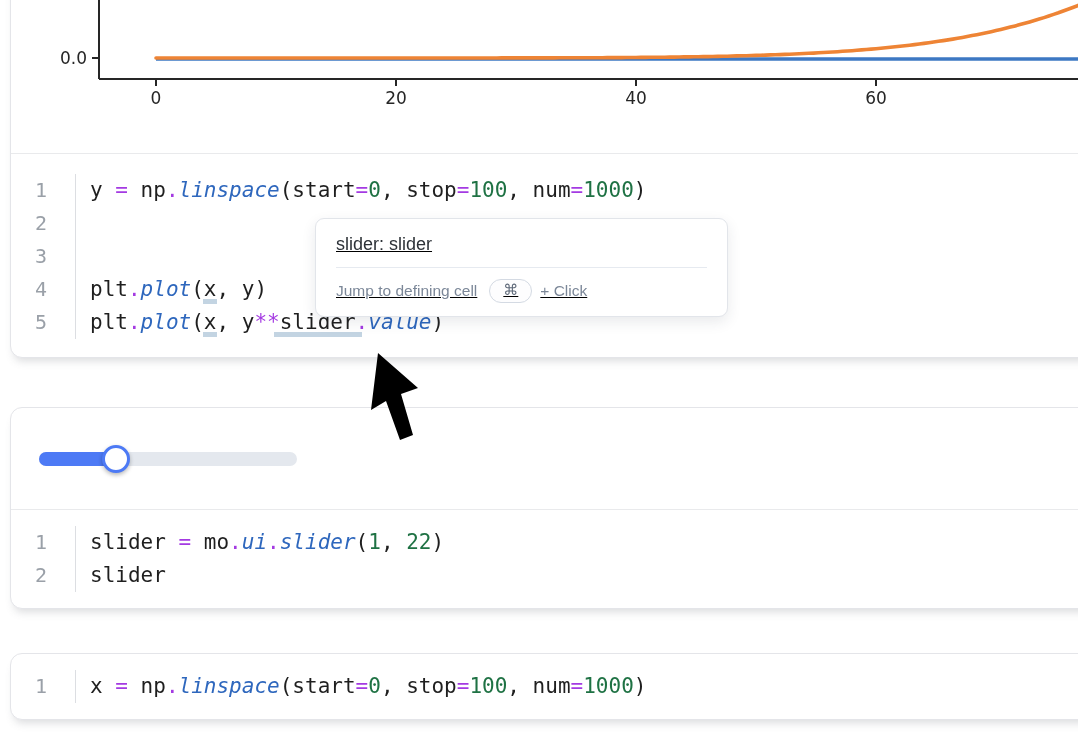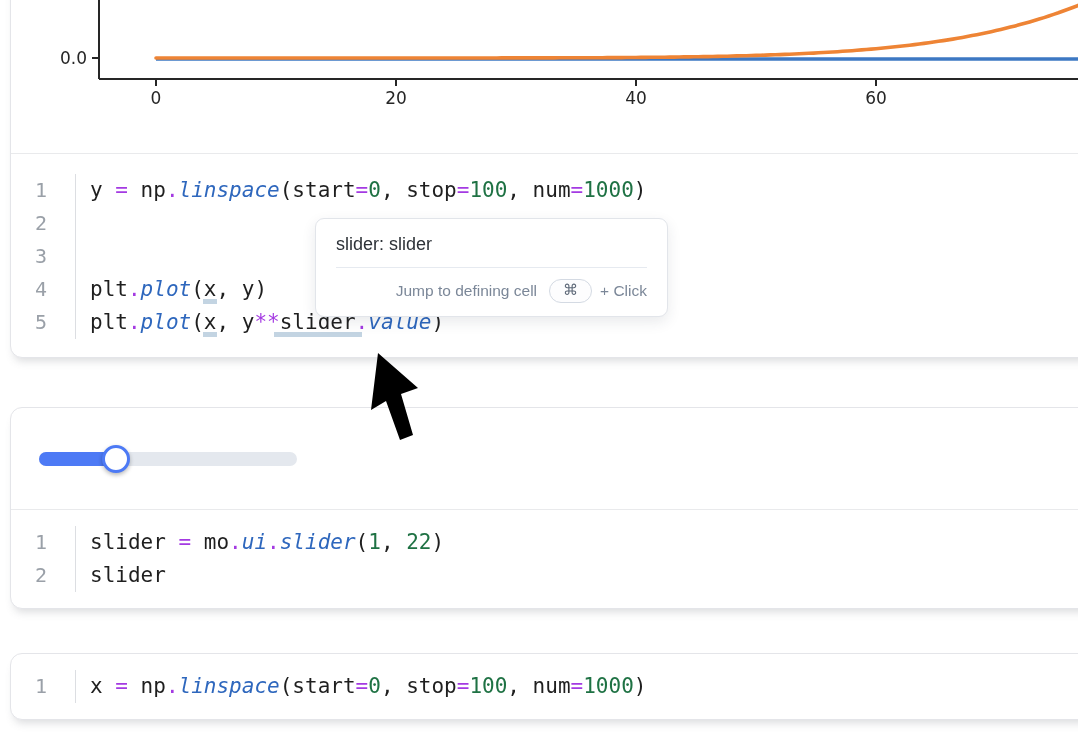--- a/index.html
+++ b/index.html
@@ -48,27 +48,27 @@
   
   .slider-track { position:absolute; left:28px; top:50%; transform:translateY(-50%);
                   width:258px; height:14px; border-radius:7px; background:#e4e8ee; }
   .slider-fill  { height:14px; border-radius:7px; background:#4d7af5; width:84px; }
   .slider-handle{ position:absolute; top:50%; transform:translateY(-50%);
                   width:28px; height:28px; border-radius:50%;
                   background:#fff; border:3px solid #4d7af5;
                   box-shadow:0 2px 4px rgba(0,0,0,.28); }
 
   
-  .tooltip { position:absolute; left:315px; top:218px; width:353px; z-index:20;
+  .tooltip { position:absolute; left:315px; top:218px; width:413px; z-index:20;
              background:#fff; border:1px solid #e2e5ea; border-radius:9px;
              box-shadow:0 5px 14px rgba(40,50,70,.10);
-             padding:15px 20px 13px; }
+             padding:15px 20px 13px;text-decoration:underline; }
   .tooltip-title { font-size:18px; color:#2d3238; }
   .tooltip-divider { height:1px; background:#e6eaf0; margin:12px 0 11px; }
-  .tooltip-row { display:flex; align-items:center; font-size:15.5px; color:#7b8798;justify-content:flex-end; }
+  .tooltip-row { display:flex; align-items:center; font-size:15.5px; color:#7b8798; }
   .kbd { margin-left:12px; margin-right:8px; padding:1px 13px 3px;
          border:1.5px solid #d4dae3; border-radius:14px;
          color:#5d6878; font-size:15px; background:#fdfdfe; }
 
   
   #cursor { position:absolute; left:360px; top:344px; z-index:40; }
 </style>
 </head>
 <body>
 

